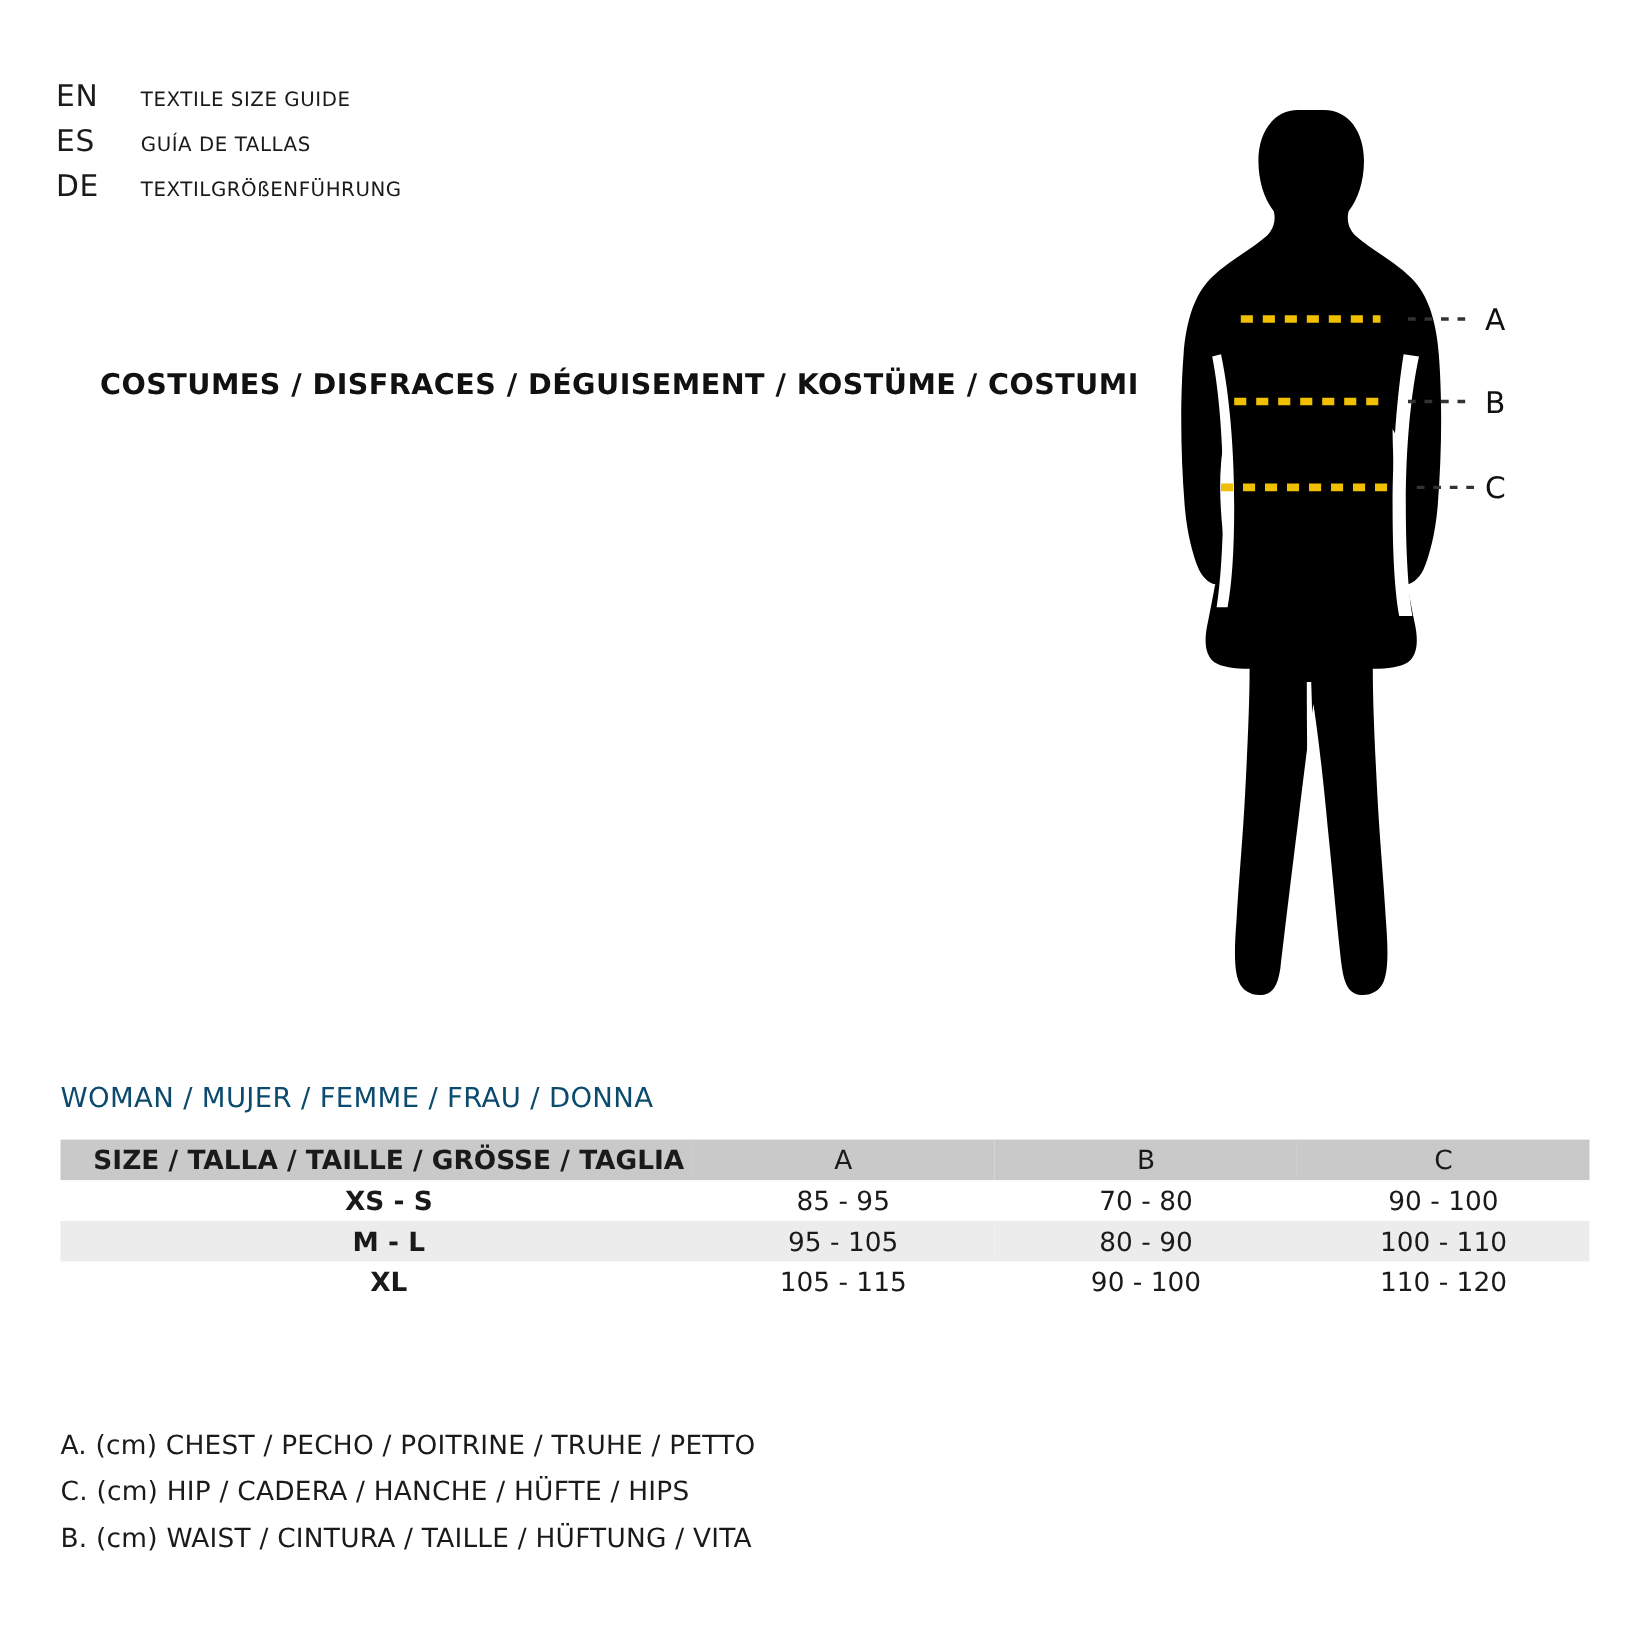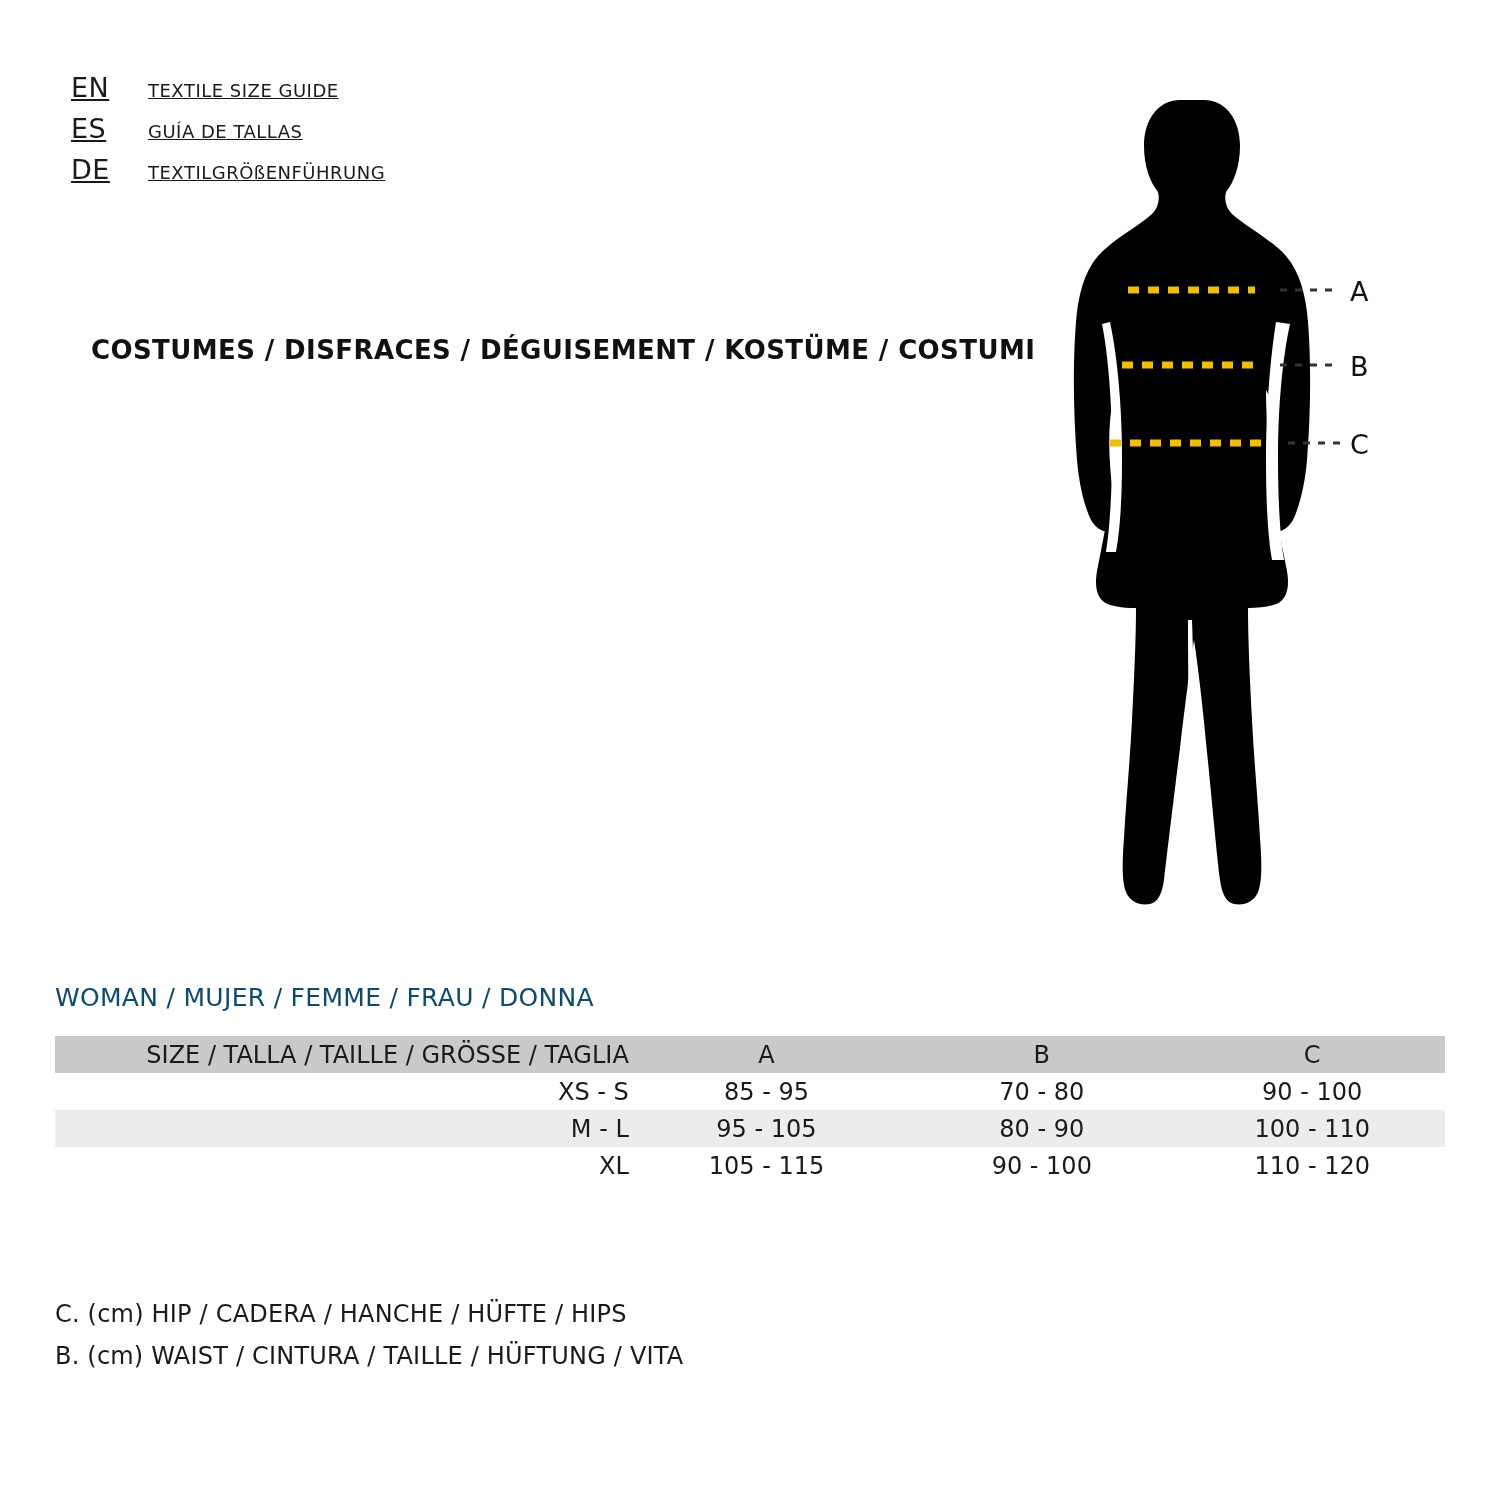--- a/index.html
+++ b/index.html
@@ -12,24 +12,23 @@
     height: 1500px;
     position: relative;
     font-family: "DejaVu Sans", sans-serif;
     color: #1a1a1a;
     overflow: hidden;
   }
 
   
   #lang-block {
     position: absolute;
-    left: 71px;
+    left: 51px;
     top: 72px;
     width: 960px;
-    text-decoration: underline;
   }
   .lang-row {
     display: flex;
     align-items: baseline;
     height: 41px;
   }
   .lang-code {
     width: 77px;
     font-size: 27px;
     letter-spacing: 0.5px;
@@ -92,23 +91,24 @@
     color: #1a1a1a;
   }
   #size-table th, #size-table td {
     padding: 0;
     height: 37px;
     font-weight: normal;
     text-align: center;
     vertical-align: middle;
   }
   #size-table th.col-size, #size-table td.col-size {
-    text-align: right;
+    text-align: center;
     padding-left: 23px;
     width: 560px;
+    font-weight: bold;
   }
   #size-table th.col-a, #size-table td.col-a { width: 280px; }
   #size-table th.col-b, #size-table td.col-b { width: 280px; }
   #size-table th.col-c, #size-table td.col-c { width: 270px; }
   #size-table thead tr { background: #c9c9c9; }
   #size-table tbody tr.odd { background: #ffffff; }
   #size-table tbody tr.even { background: #ececec; }
 
   
   #legend {
@@ -242,15 +242,16 @@
     <tr class="odd">
       <td class="col-size">XL</td>
       <td class="col-a">105 - 115</td>
       <td class="col-b">90 - 100</td>
       <td class="col-c">110 - 120</td>
     </tr>
   </tbody>
 </table>
 
 <div id="legend">
+  <div class="legend-line">A. (cm) CHEST / PECHO / POITRINE / TRUHE / PETTO</div>
   <div class="legend-line">C. (cm) HIP / CADERA / HANCHE / HÜFTE / HIPS</div>
   <div class="legend-line">B. (cm) WAIST / CINTURA / TAILLE / HÜFTUNG / VITA</div>
 </div>
 
 </body></html>

